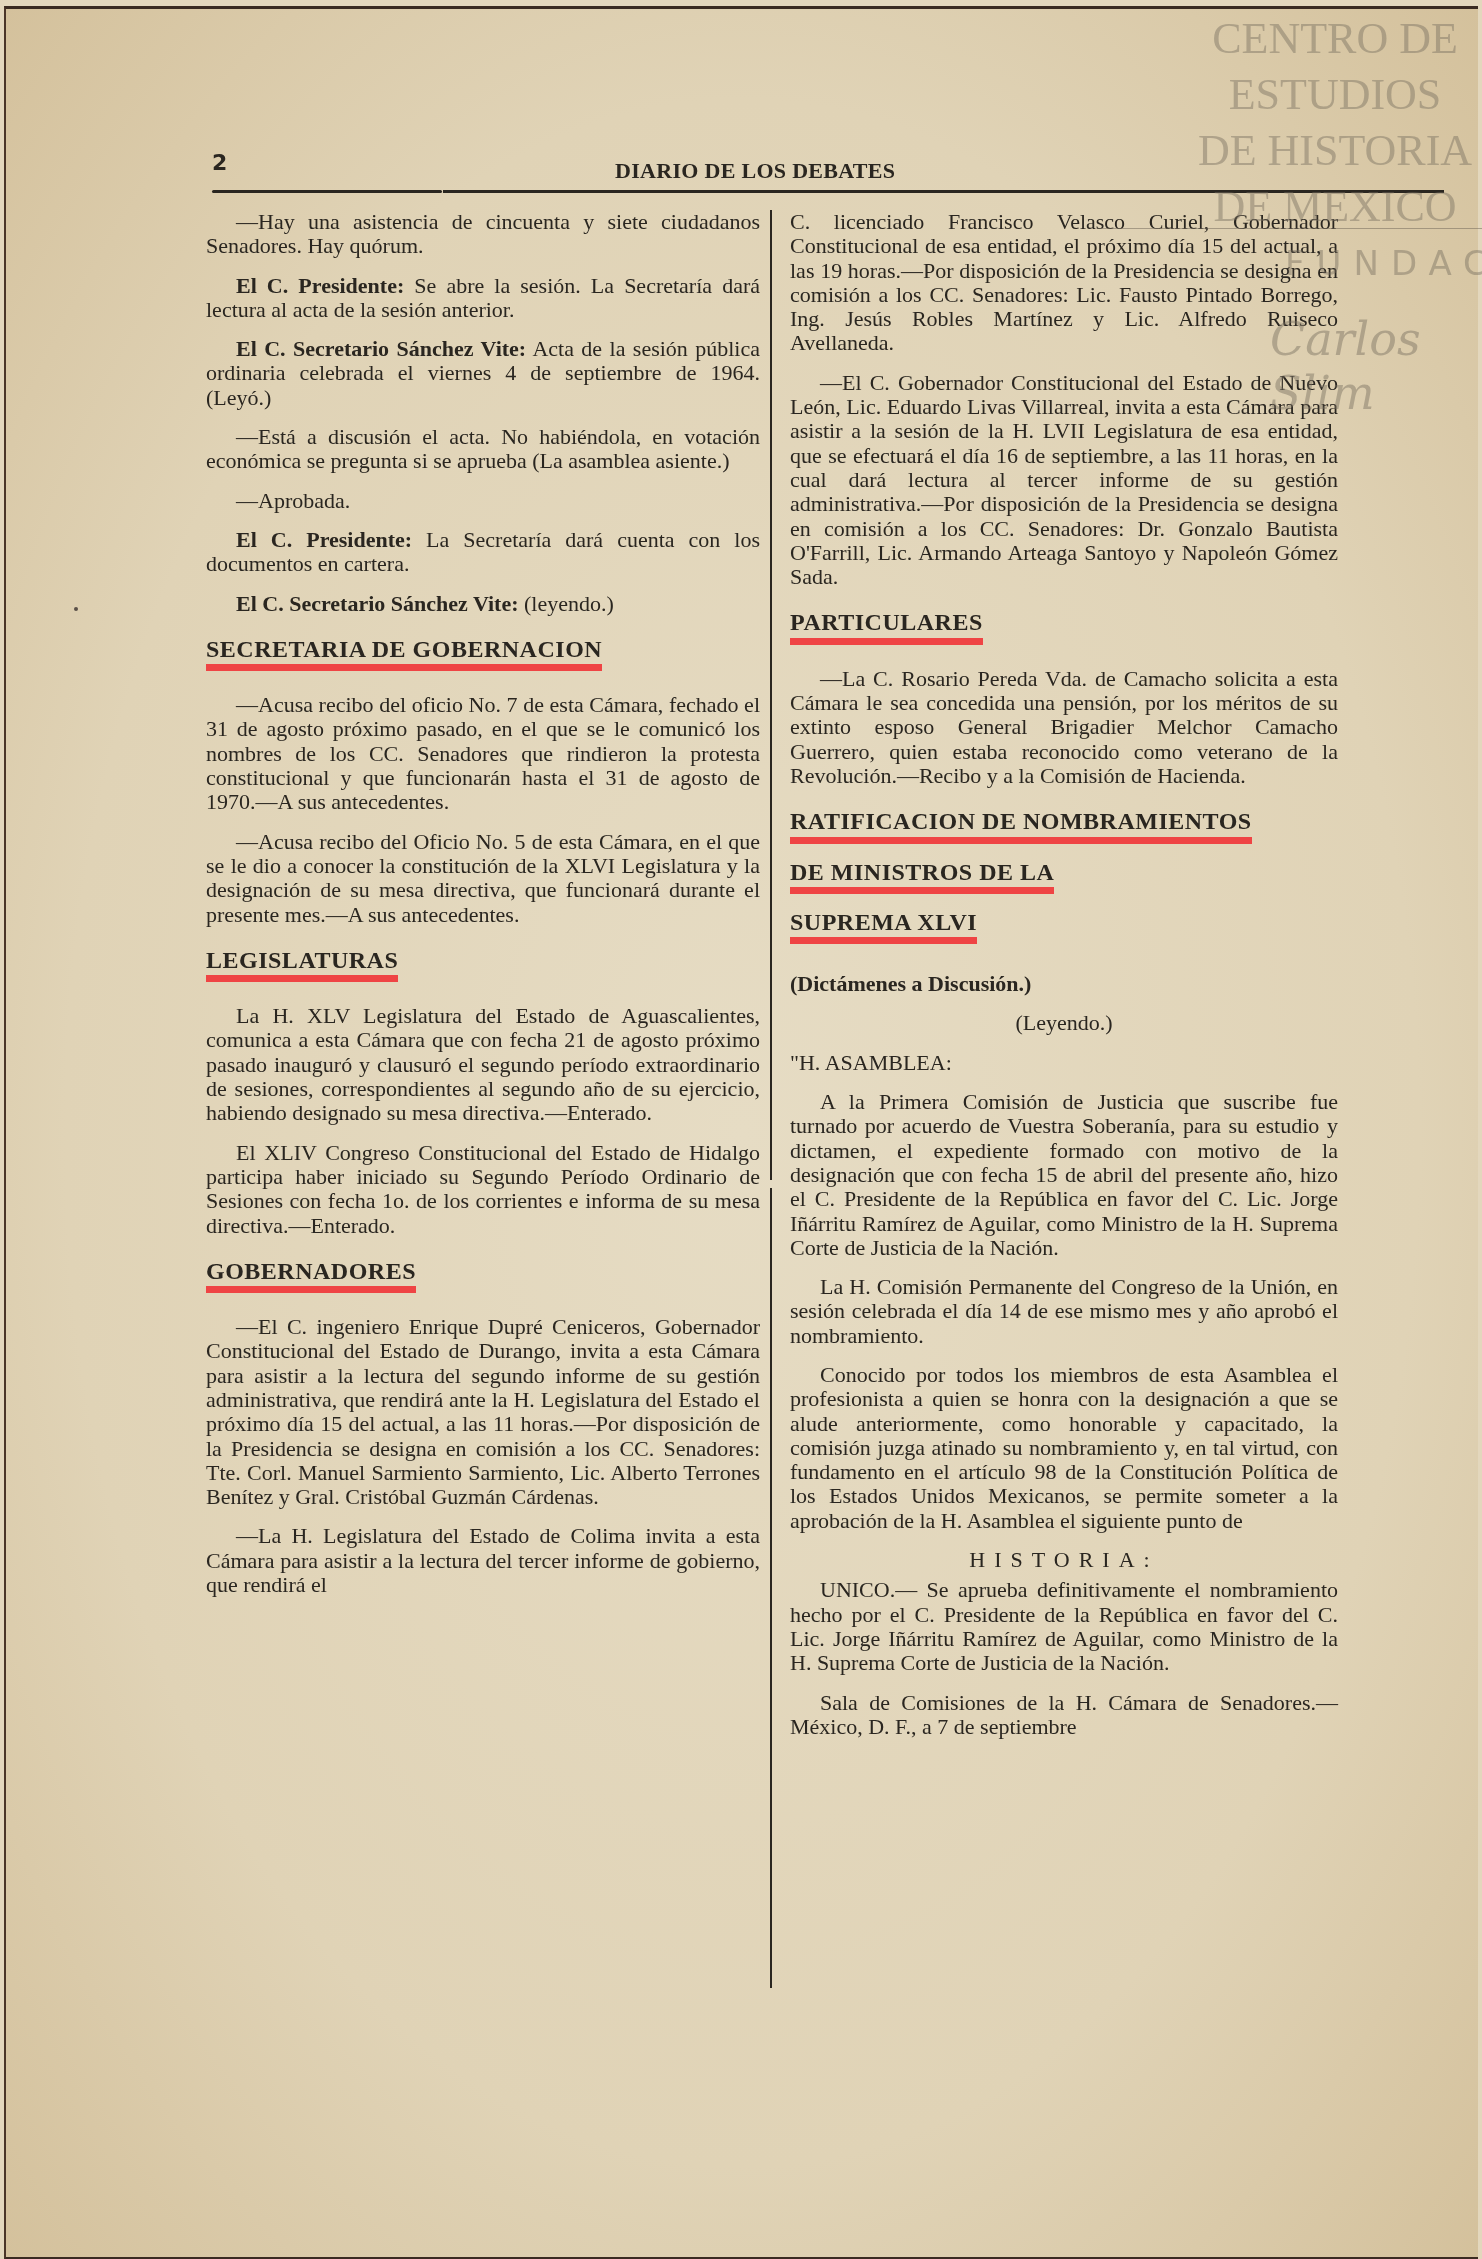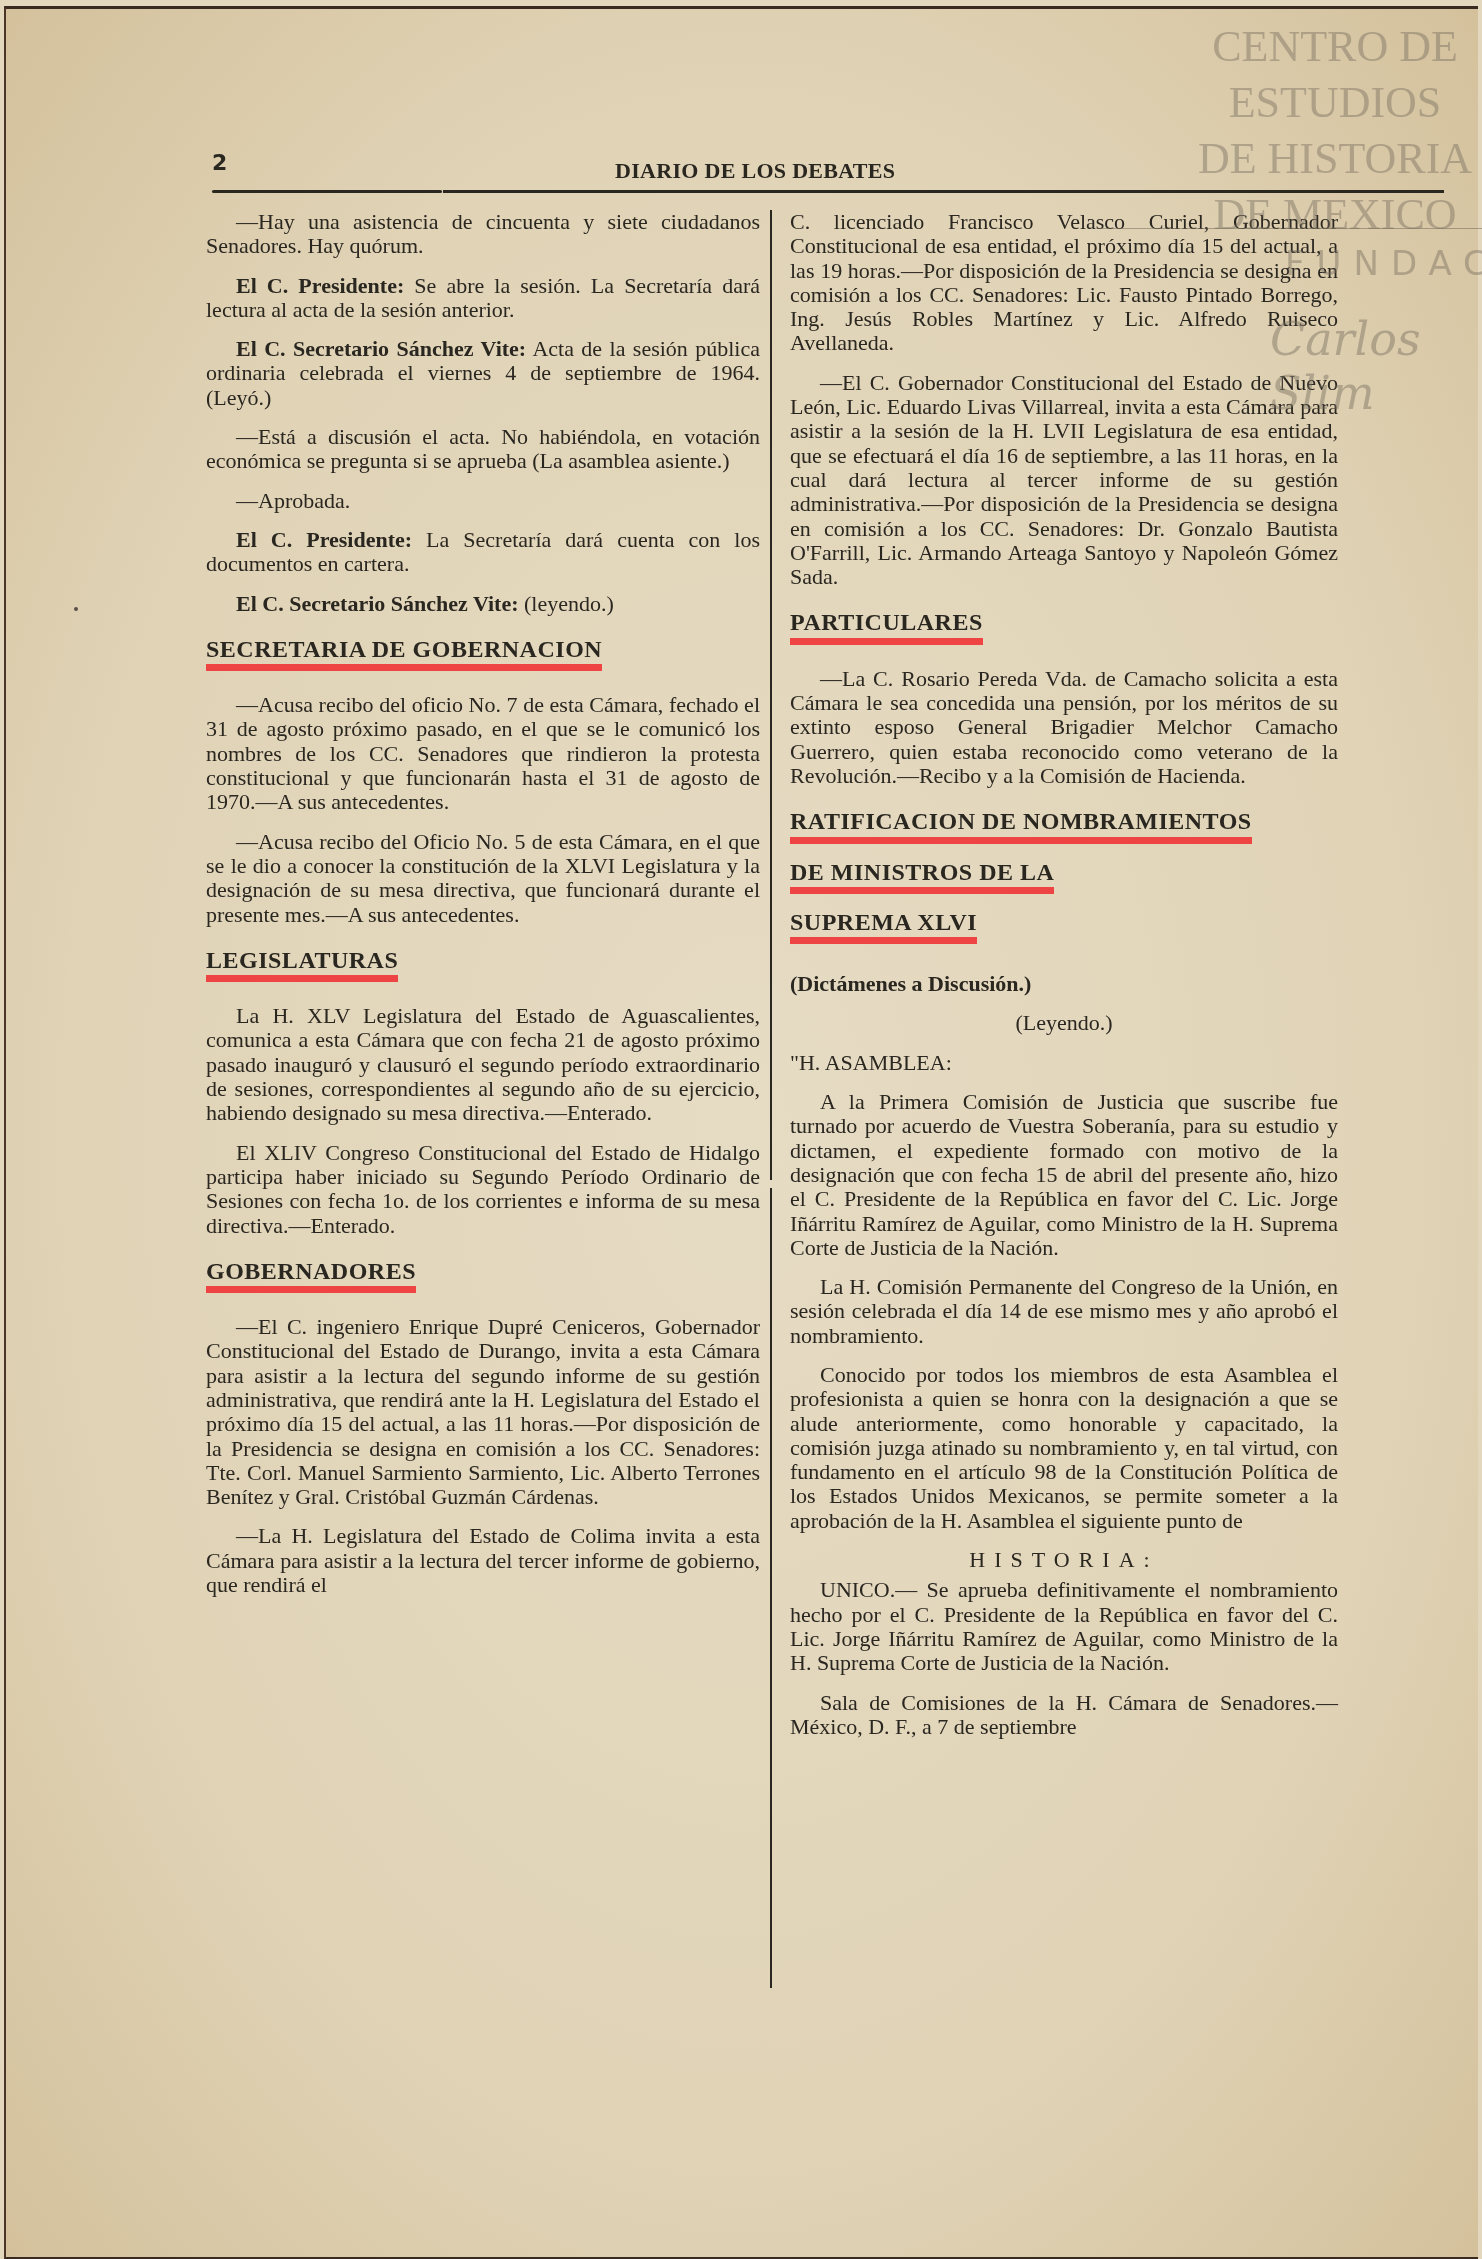--- a/index.html
+++ b/index.html
@@ -33,21 +33,21 @@
     font-weight:bold; font-size:24px; letter-spacing:0.5px;
     display:inline-block; border-bottom:7px solid #ef4444;
     padding-bottom:3px; margin:6px 0 22px 0;
   }
   .heading-block .heading { margin:6px 8px 10px 0; }
   .heading-block { margin-bottom:18px; }
   .center { text-align:center; text-indent:0 !important; }
   .acuerdo { letter-spacing:9px; text-align:center; text-indent:0 !important; }
   .sub-bold { font-weight:bold; text-indent:0 !important; }
   .watermark { position:absolute; color:rgba(120,110,95,0.45); font-family:"Liberation Serif",serif; text-align:center; line-height:56px; font-size:44px; }
-  .wm-main { left:1190px; top:19px; width:290px; }
+  .wm-main { left:1190px; top:11px; width:290px; }
   .wm-fund { position:absolute; left:1285px; top:243px; font-family:"DejaVu Sans",sans-serif; font-size:34px; letter-spacing:12px; color:rgba(120,110,95,0.45); }
   .wm-sig { position:absolute; left:1270px; top:312px; font-family:"DejaVu Serif",serif; font-style:italic; font-size:46px; color:rgba(120,110,95,0.45); }
   .wm-line { position:absolute; left:1100px; top:228px; width:382px; height:1px; background:rgba(110,100,85,0.5); }
   .dot { position:absolute; width:4px; height:4px; border-radius:50%; background:#5a5048; }
 </style>
 </head>
 <body>
 
 <div class="page"></div>
 

